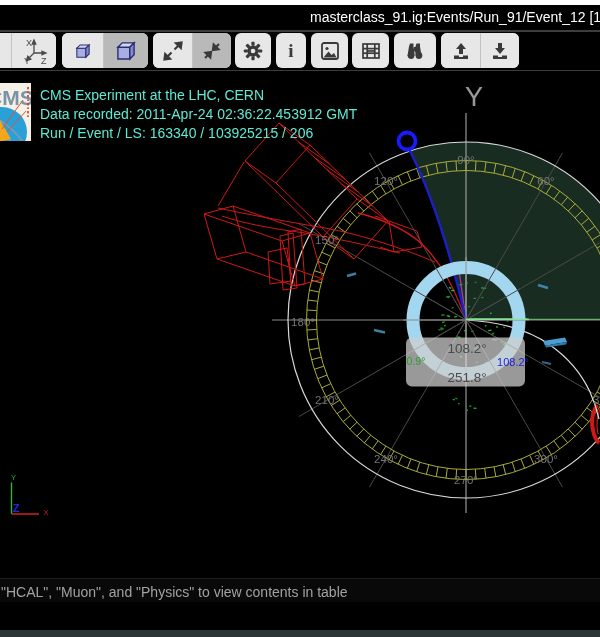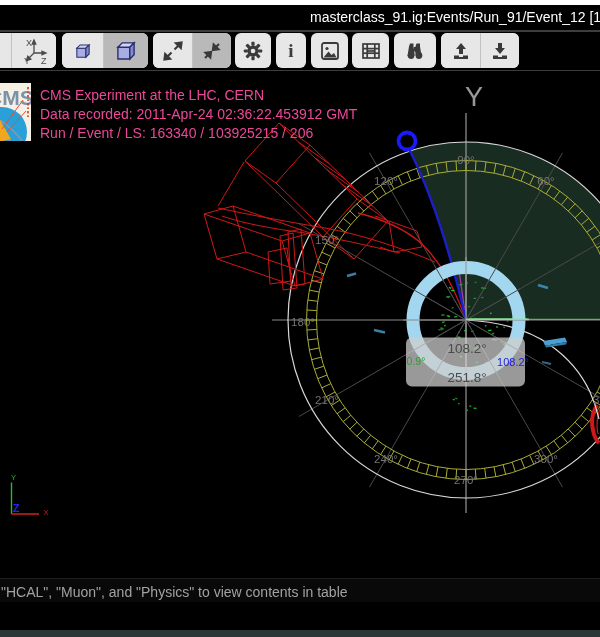--- a/index.html
+++ b/index.html
@@ -419,16 +419,16 @@
 <rect x="27.2" y="4" width="1.6" height="2.4"></rect>
         <rect x="27.2" y="8.4" width="1.6" height="1.6"></rect>
 <rect x="27.2" y="12" width="1.6" height="2.4"></rect>
         <rect x="27.2" y="16.4" width="1.6" height="1.6"></rect>
 <rect x="27.2" y="20" width="1.6" height="2.4"></rect>
         <rect x="27.2" y="24.4" width="1.6" height="1.6"></rect>
 <rect x="27.2" y="28" width="1.6" height="2.4"></rect>
         <rect x="27.2" y="32.4" width="1.6" height="1.6"></rect>
 </g>
 </svg>
-<div style="position:absolute;left:40px;top:86px;color:#ec4899;font-size:14px;line-height:19px">CMS Experiment at the LHC, CERN<br>Data recorded: 2011-Apr-24 02:36:22.453912 GMT<br>Run / Event / LS: 163340 / 103925215 / 206</div>
+<div style="position:absolute;left:40px;top:86px;color:#5eead4;font-size:14px;line-height:19px">CMS Experiment at the LHC, CERN<br>Data recorded: 2011-Apr-24 02:36:22.453912 GMT<br>Run / Event / LS: 163340 / 103925215 / 206</div>
 <div style="position:absolute;left:0;top:578px;width:600px;height:24px;background:#090909;border-top:1px solid #1d1d1d"></div>
 <div style="position:absolute;left:1px;top:584px;color:#a2a2a2;font-size:14px;white-space:nowrap">"HCAL", "Muon", and "Physics" to view contents in table</div>
 <div style="position:absolute;left:0;top:630px;width:600px;height:7px;background:#2c3636"></div>
 </div>
 </body></html>

